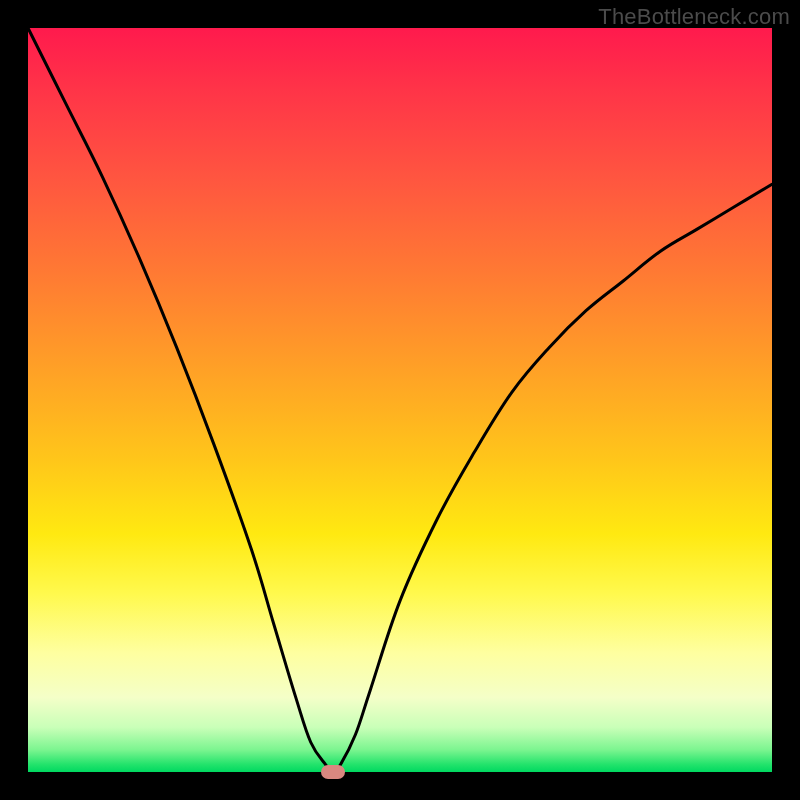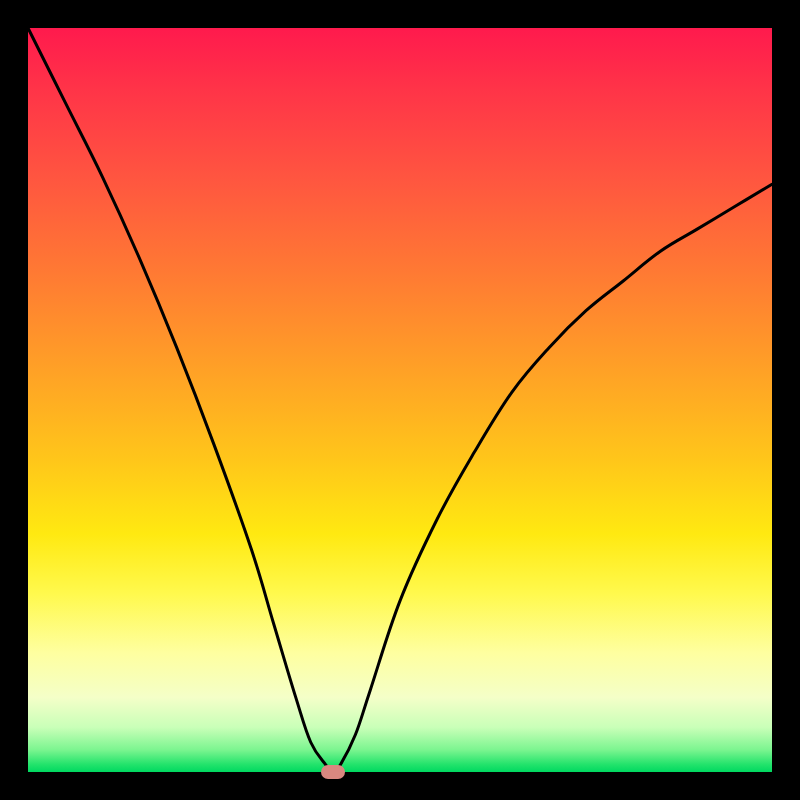--- a/index.html
+++ b/index.html
@@ -78,14 +78,15 @@
   <div class="plot">
 
     <svg class="curve" viewBox="0 0 744 744" preserveAspectRatio="none">
       <path id="curve-path" fill="none" stroke="#000000" stroke-width="3" stroke-linecap="round" stroke-linejoin="round" d="M 0 0 C 6.696000000000001 13.391999999999996, 23.808 47.615999999999985, 37.2 74.39999999999998 C 50.592000000000006 101.18399999999997, 61.00800000000001 120.67679999999996, 74.4 148.79999999999995 C 87.792 176.92319999999995, 98.208 199.83839999999998, 111.6 230.64 C 124.99199999999999 261.4416, 135.40800000000002 286.44, 148.8 319.92 C 162.192 353.40000000000003, 172.608 380.4816, 186 416.64 C 199.392 452.79839999999996, 212.48639999999997 488.65919999999994, 223.2 520.8 C 233.9136 552.9408, 237.4848 568.416, 245.52 595.2 C 253.5552 621.984, 261.14399999999995 648.1728, 267.84 669.6 C 274.536 691.0272, 277.3632 702.1872000000001, 282.72 714.24 C 288.07680000000005 726.2927999999999, 293.5824 731.2031999999999, 297.6 736.56 C 301.61760000000004 741.9168, 302.36159999999995 744, 305.03999999999996 744 C 307.7184 744, 308.46239999999995 743.256, 312.47999999999996 736.56 C 316.4976 729.8639999999999, 322.0032 720.192, 327.36 706.8 C 332.71680000000003 693.4079999999999, 334.20480000000003 686.2656, 342.24 662.16 C 350.2752 638.0544, 359.9472 603.6816, 372 572.88 C 384.0528 542.0784, 395.80800000000005 517.824, 409.20000000000005 491.03999999999996 C 422.59200000000004 464.256, 433.008 446.84639999999996, 446.4 424.08 C 459.792 401.3136, 470.208 383.3088, 483.6 364.56 C 496.992 345.8112, 507.40799999999996 334.6512, 520.8 319.92 C 534.192 305.1888, 544.608 294.7728, 558 282.72 C 571.392 270.66720000000004, 581.808 263.67359999999996, 595.2 252.95999999999998 C 608.5920000000001 242.2464, 619.008 232.57440000000005, 632.4 223.20000000000005 C 645.7919999999999 213.82560000000004, 656.2080000000001 208.91520000000003, 669.6 200.88 C 682.992 192.84479999999996, 693.4079999999999 186.59519999999995, 706.8 178.55999999999995 C 720.192 170.52479999999994, 737.304 160.2576, 744 156.24"></path>
     </svg>
 
     <div class="marker" id="marker" style="left: 293.04px; top: 737px; background: rgb(217, 136, 128);"></div>
 
   </div>
 
+  <div class="watermark">TheBottleneck.com</div>
 
 </div>
 
 </body></html>

